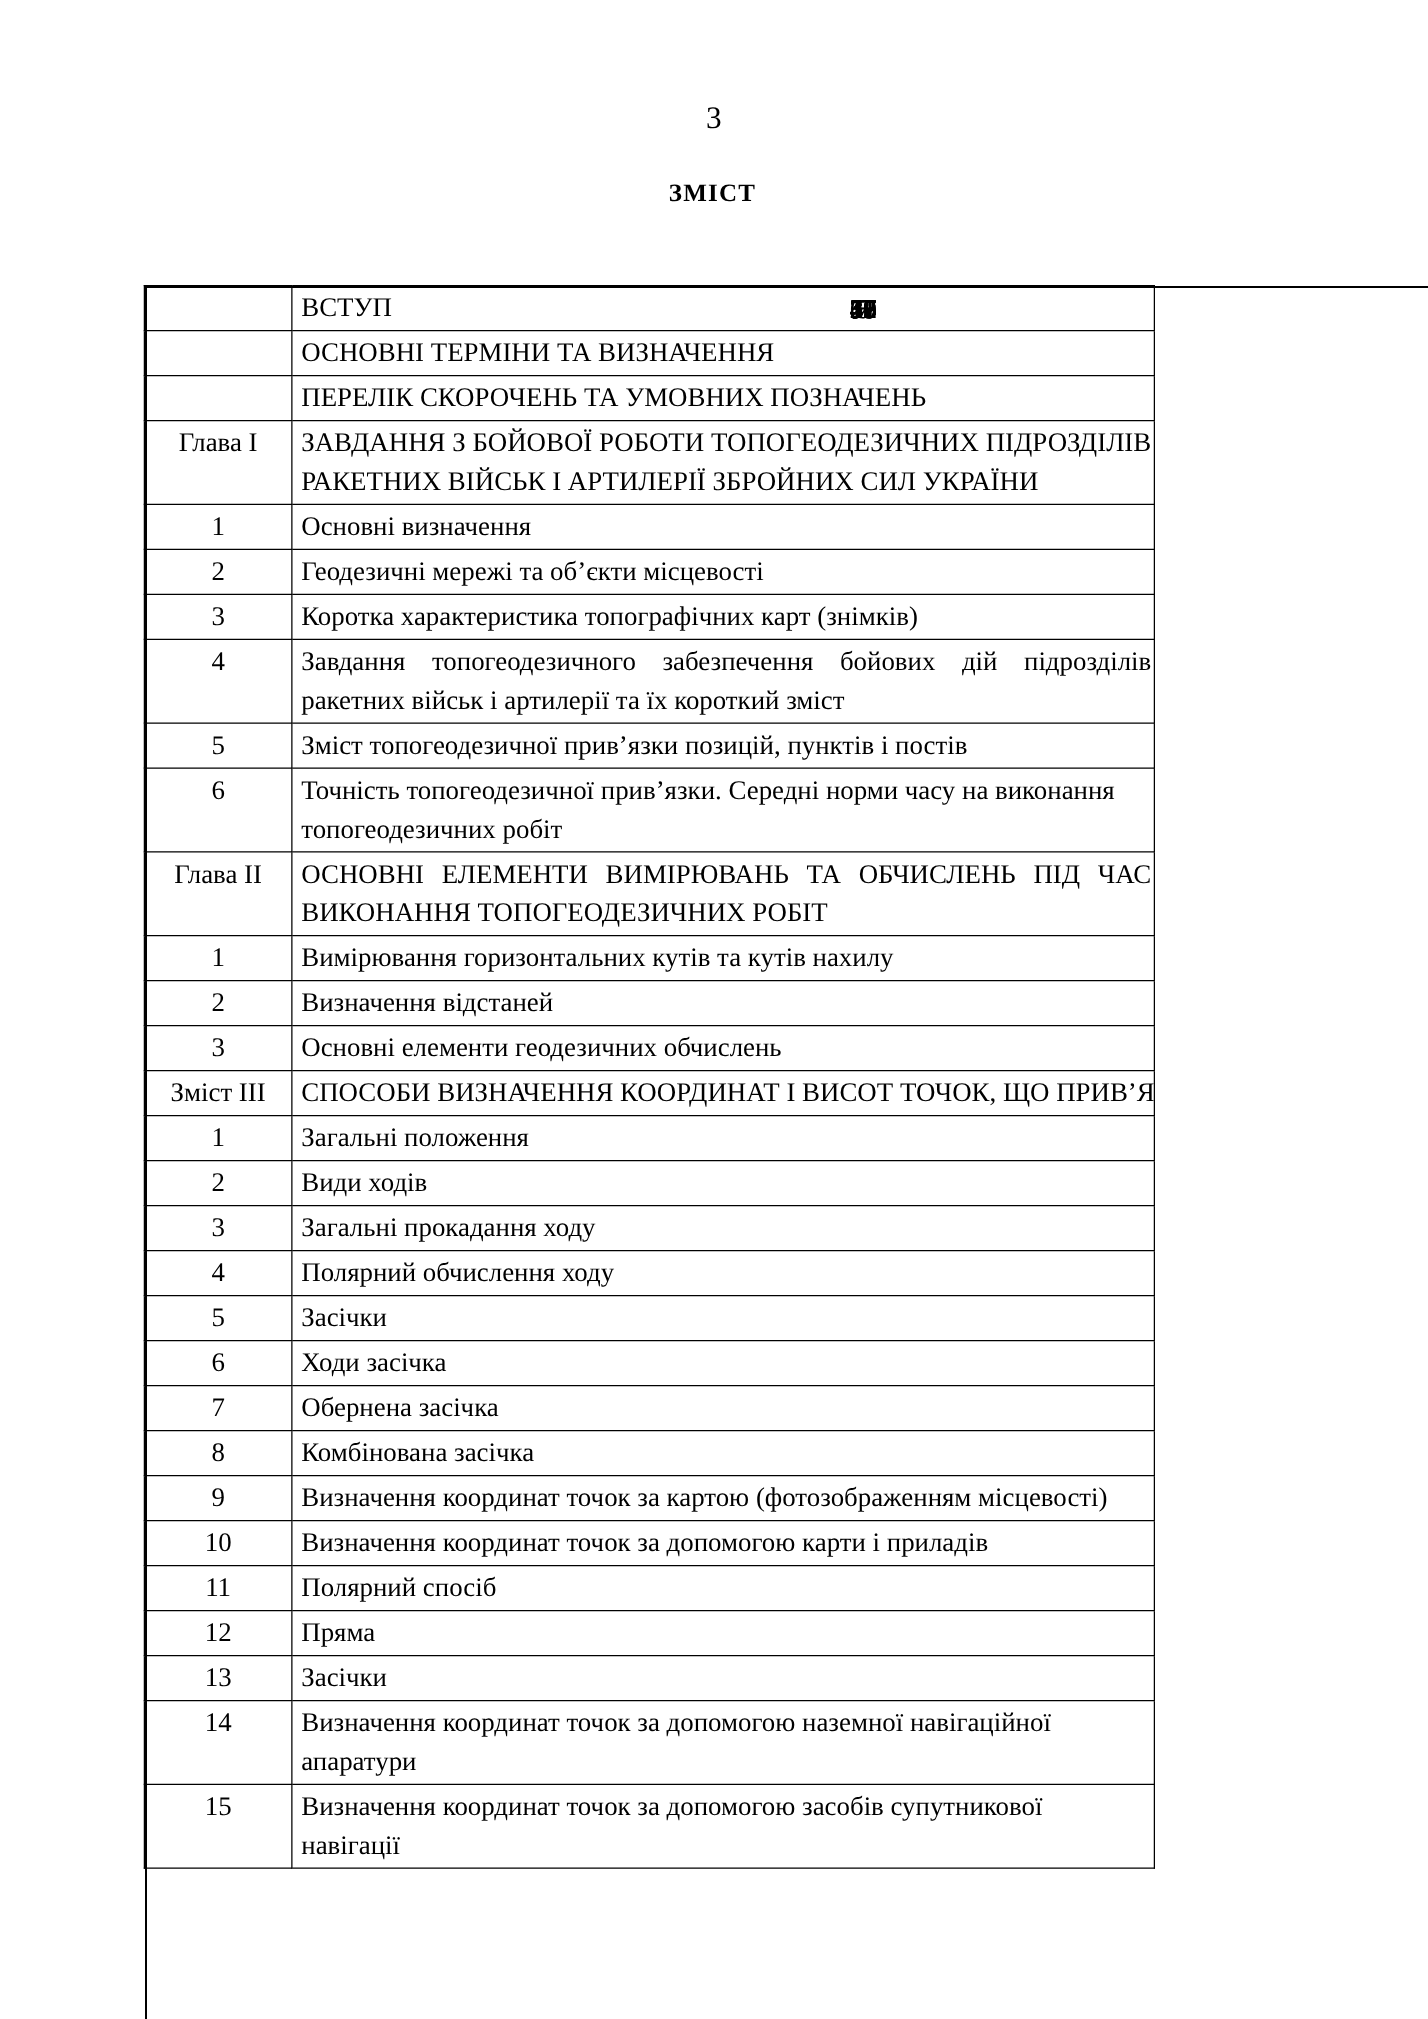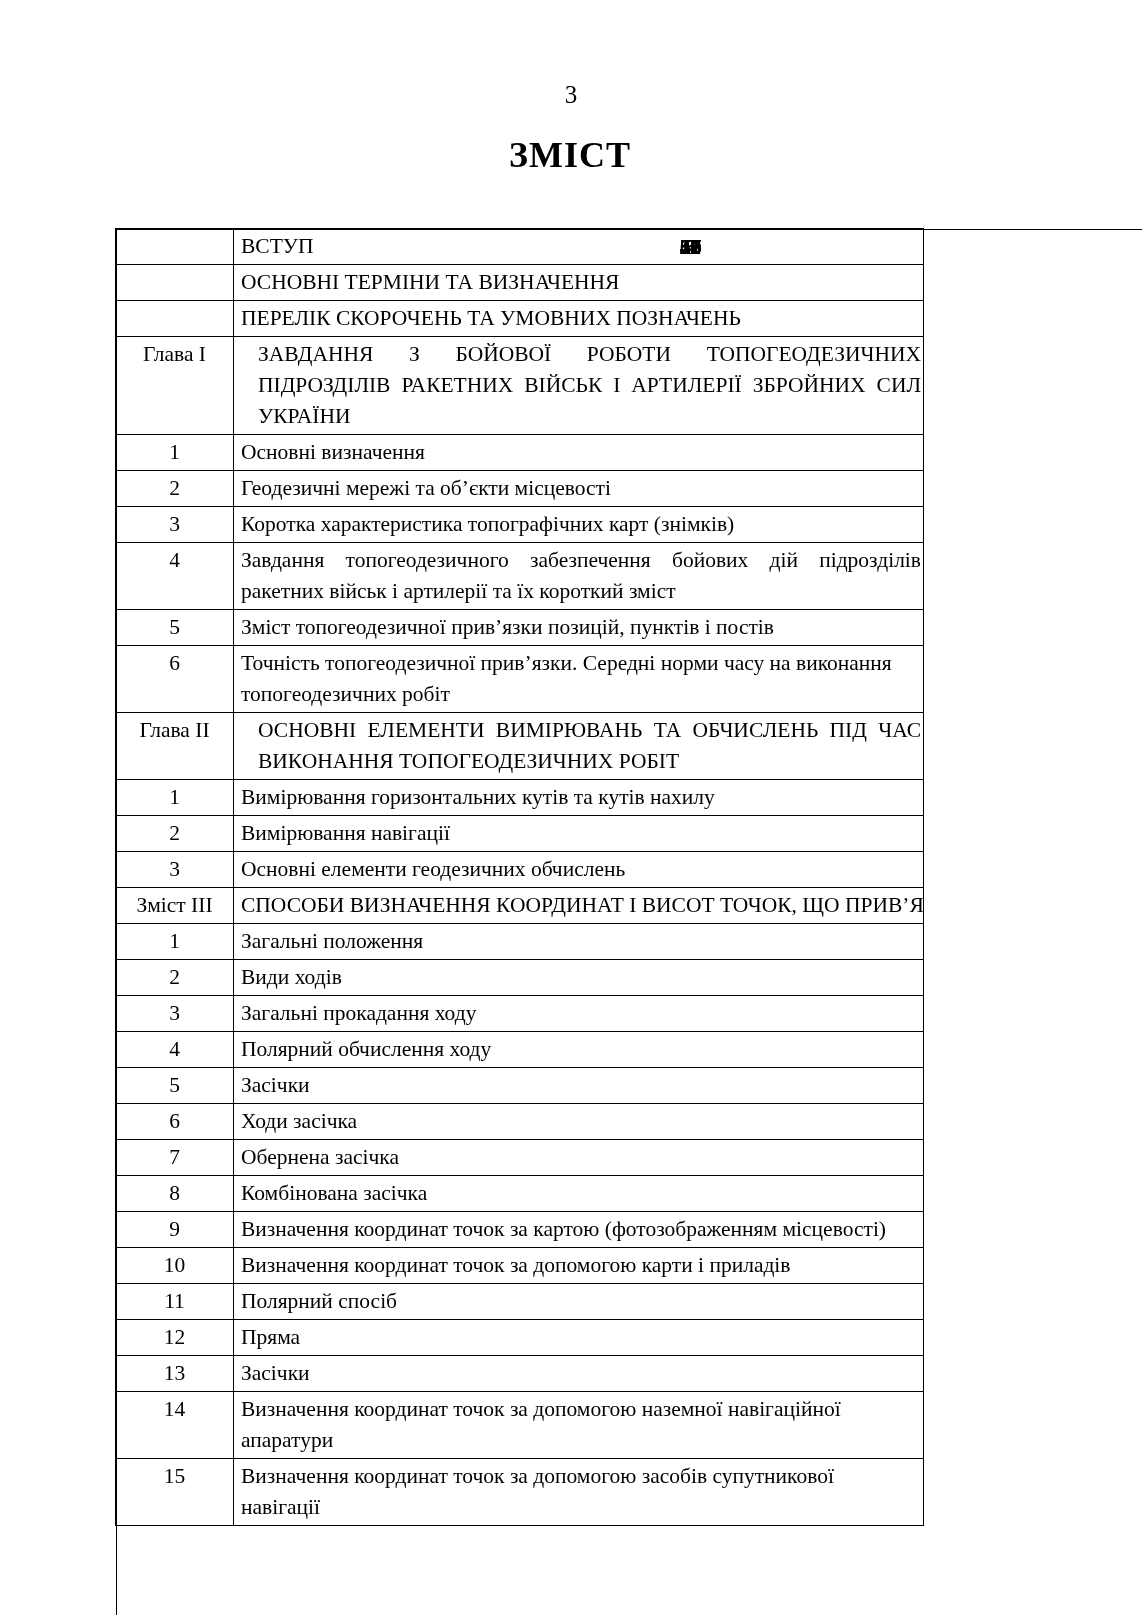--- a/index.html
+++ b/index.html
@@ -34,21 +34,21 @@
     line-height: 30px;
     letter-spacing: 0px;
   }
 
   .doc-title {
     position: absolute;
     top: 140px;
     left: 0;
     width: 1140px;
     text-align: center;
-    font-size: 36px;
+    font-size: 20px;
     font-weight: bold;
     letter-spacing: 1px;
     line-height: 30px;
   }
 
   .toc-table {
     position: absolute;
     top: 228px;
     left: 115px;
     width: 870px;
@@ -93,21 +93,20 @@
   td.page {
     text-align: center;
     white-space: nowrap;
     padding: 2px 3px 2px 3px;
   }
 
   
   tr.chapter td.title .just {
     text-align: justify;
     text-align-last: left;
-    margin-left: 17px;
   }
 </style>
 </head>
 <body>
 
 <div class="page">
 
   <div class="page-number">3</div>
 
   <div class="doc-title">ЗМІСТ</div>
@@ -200,21 +199,21 @@
         <tr>
           <td class="num">1</td>
           <td class="title">
             <div>Вимірювання горизонтальних кутів та кутів нахилу</div>
           </td>
           <td class="page">28</td>
         </tr>
         <tr>
           <td class="num">2</td>
           <td class="title">
-            <div>Вимірювання навігації</div>
+            <div>Визначення відстаней</div>
           </td>
           <td class="page">29</td>
         </tr>
         <tr>
           <td class="num">3</td>
           <td class="title">
             <div>Основні елементи геодезичних обчислень</div>
           </td>
           <td class="page">31</td>
         </tr>

